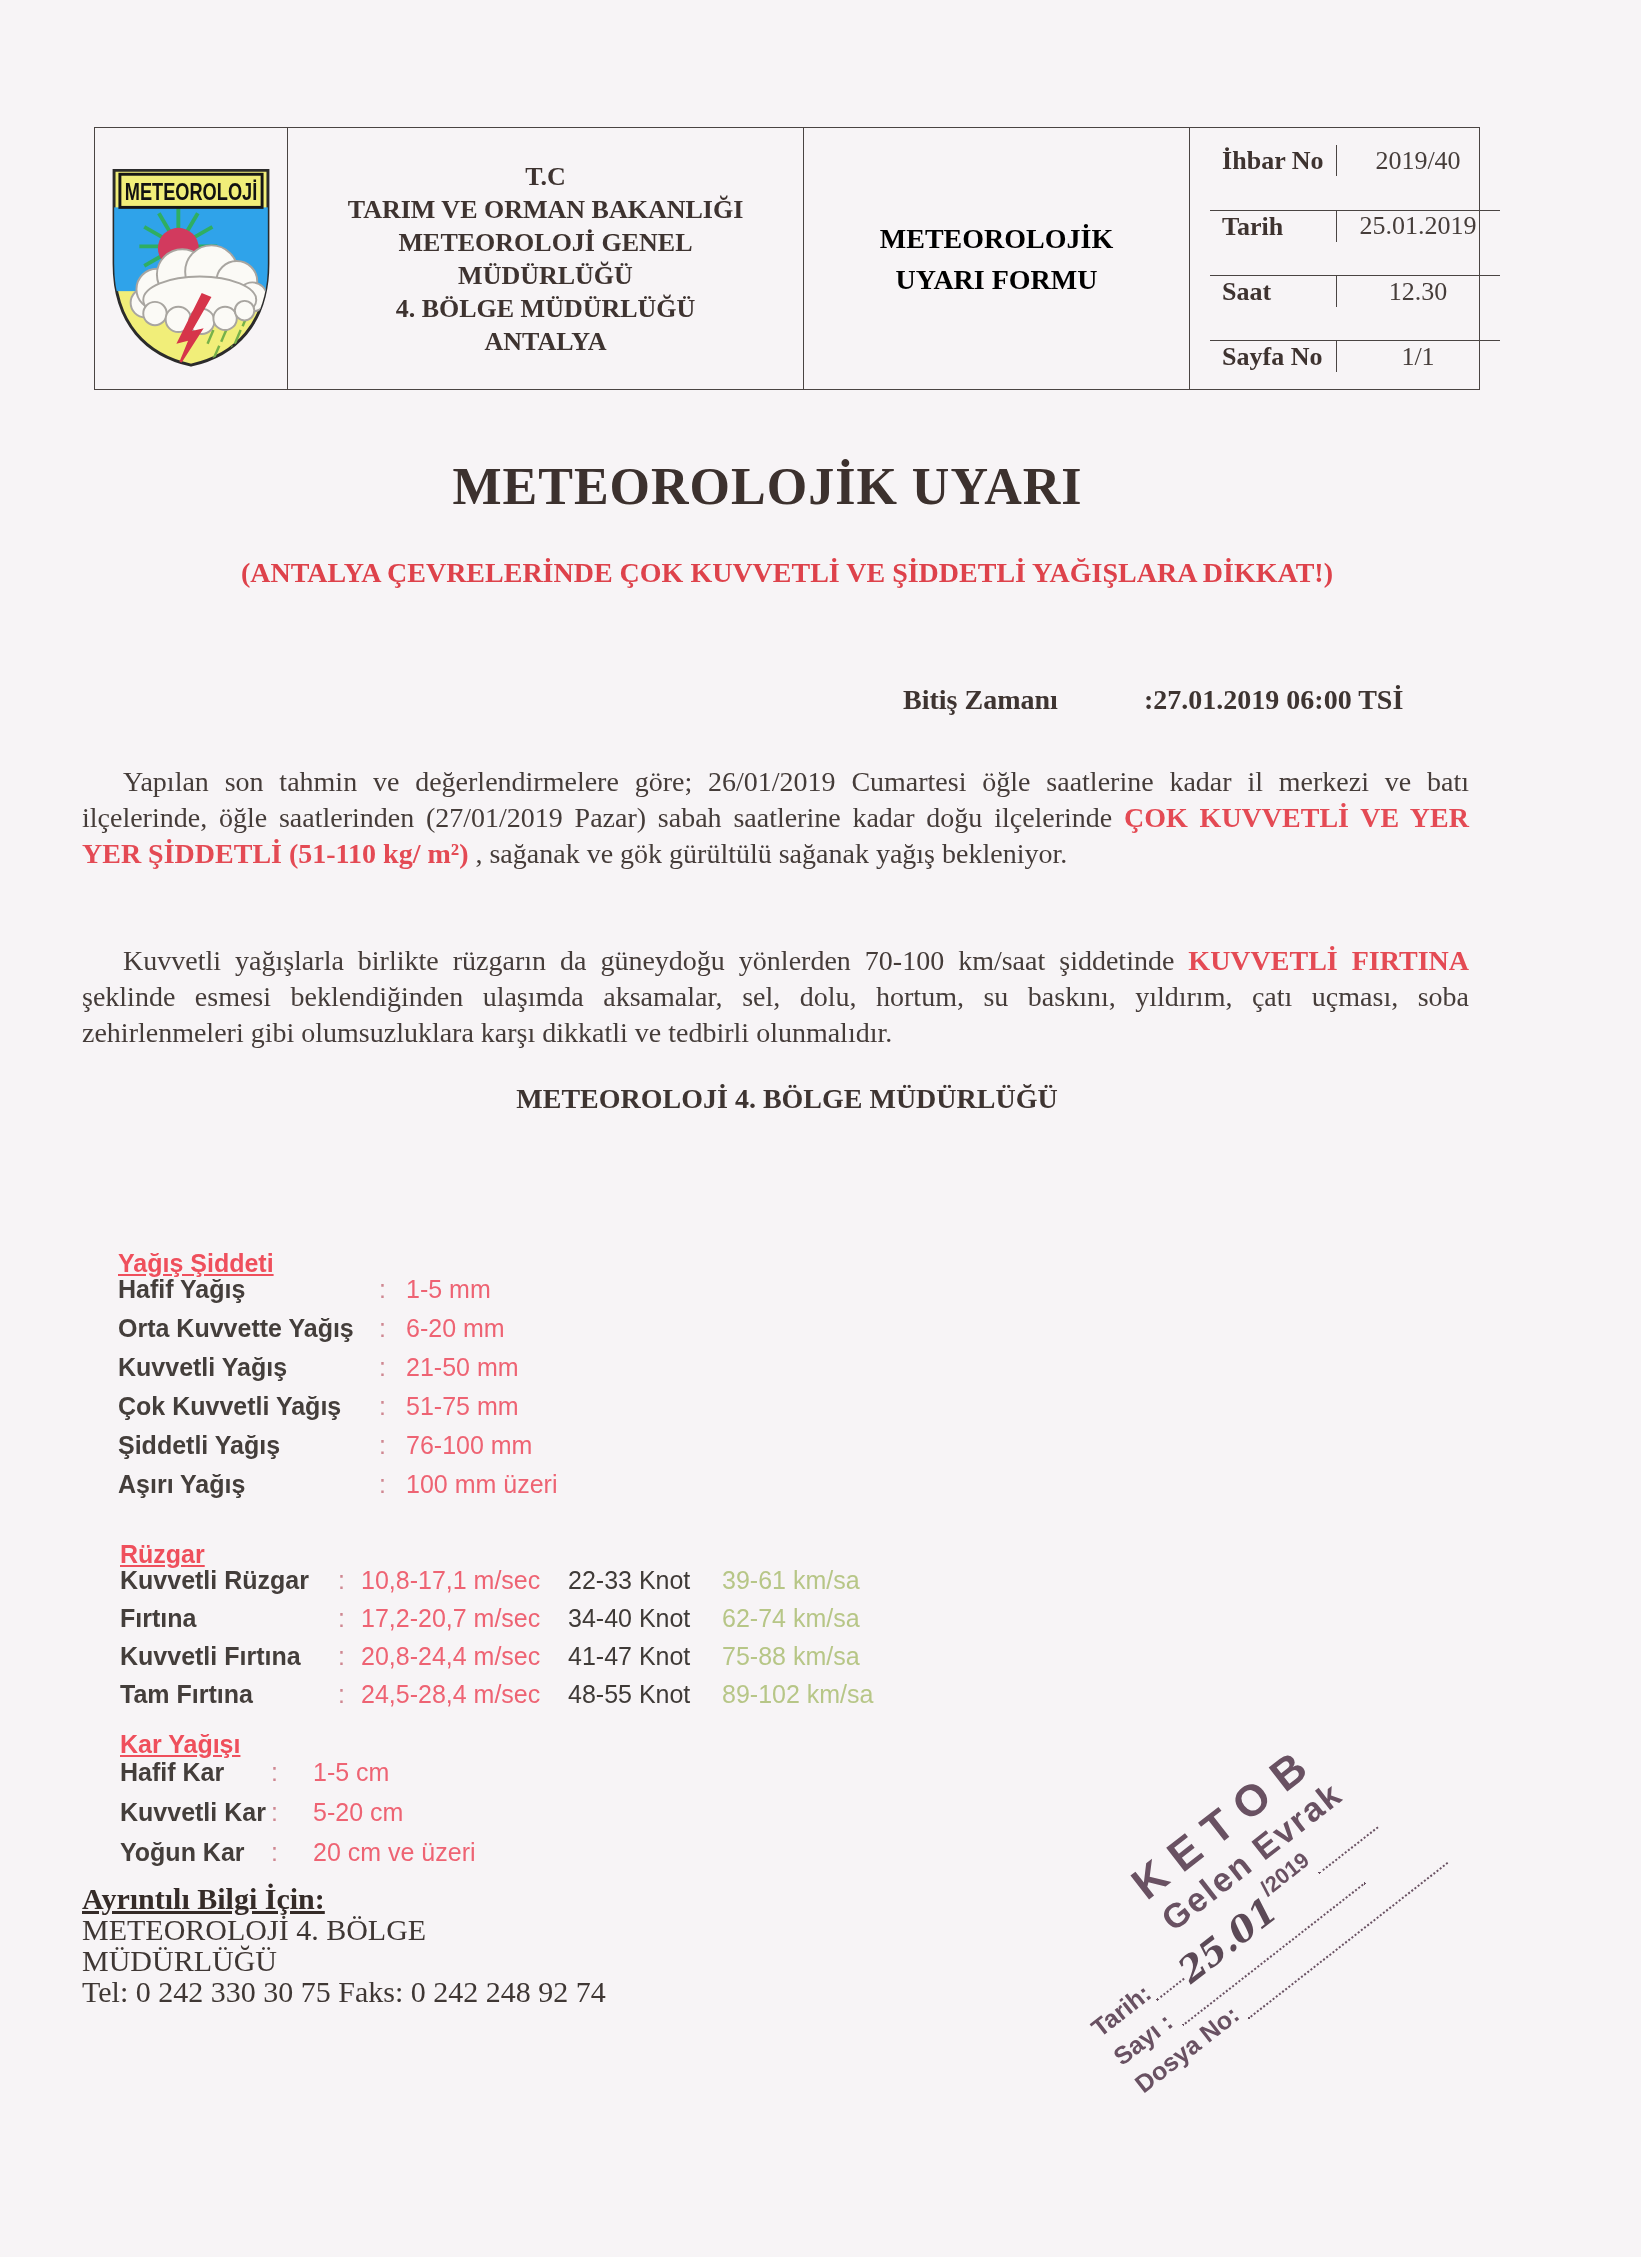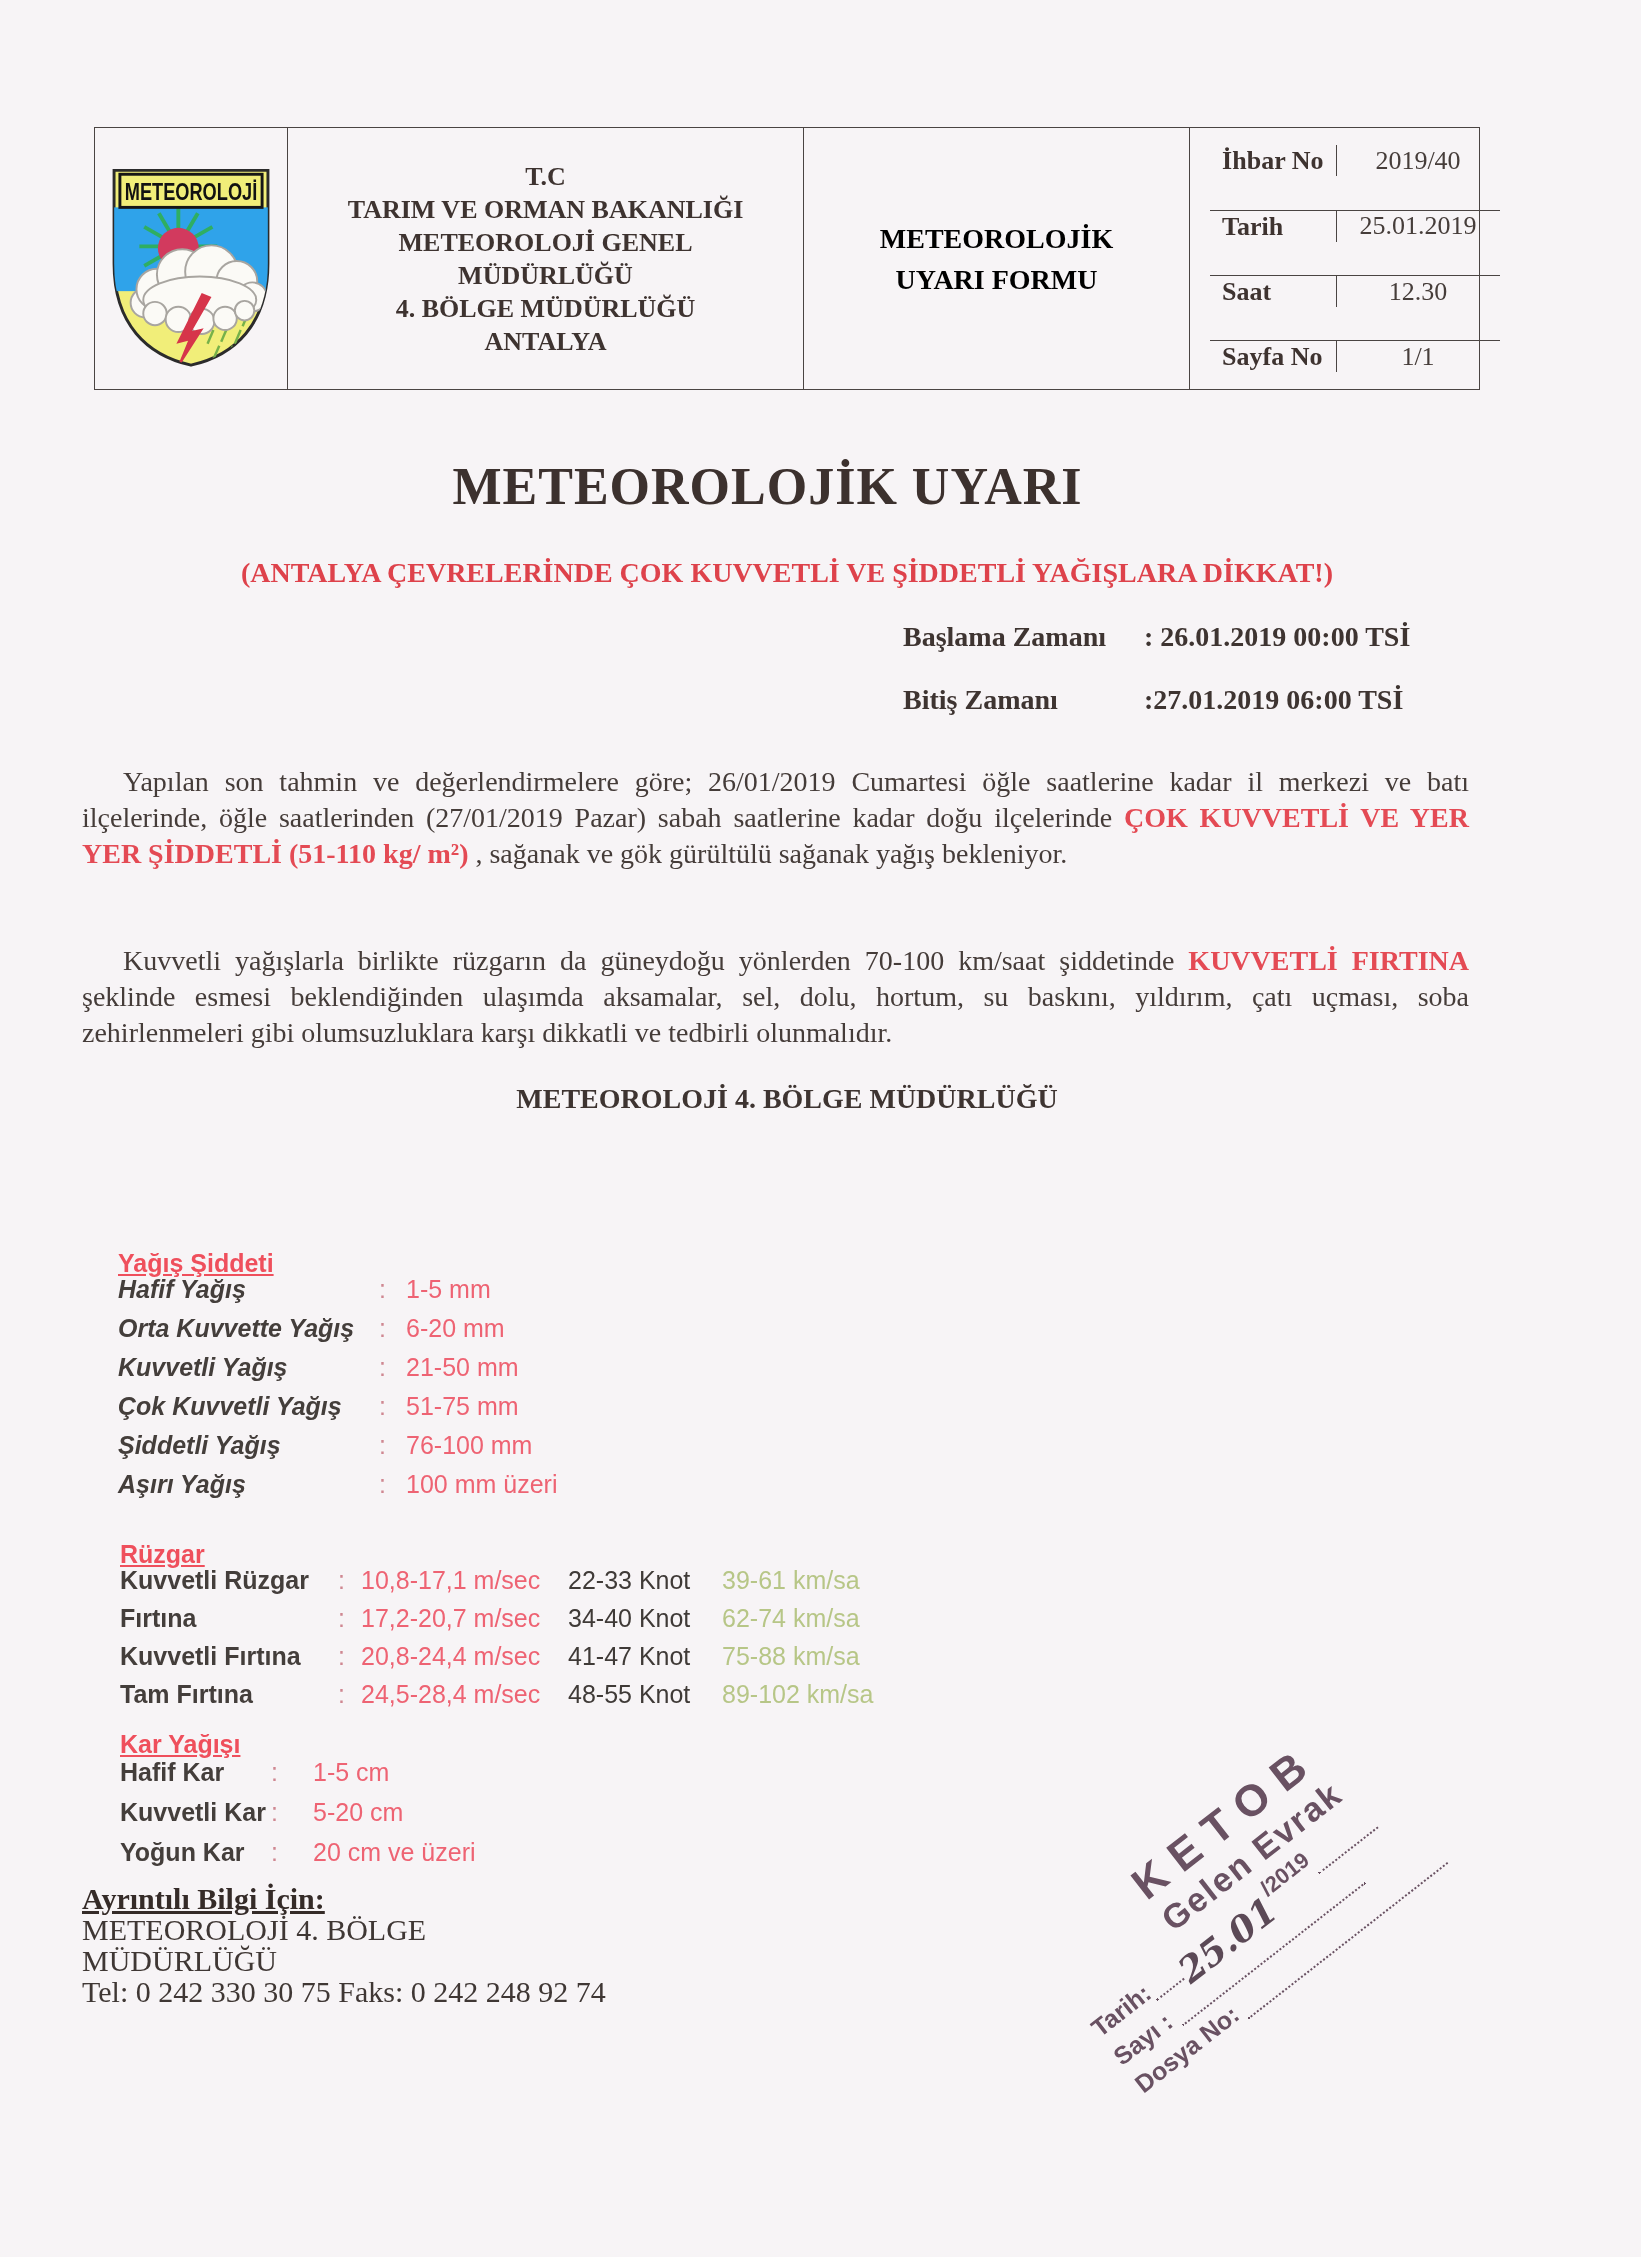--- a/index.html
+++ b/index.html
@@ -36,21 +36,21 @@
               font-weight:bold;color:#3e3431;}
   
   .sec-header{position:absolute;font-family:"Liberation Sans",sans-serif;font-weight:bold;
               font-size:25px;color:#ef4f5c;text-decoration:underline;margin-top:12px;}
   .rows{position:absolute;font-family:"Liberation Sans",sans-serif;font-size:25px;}
   .drow{display:flex;align-items:center;}
   .rain .drow{height:39px;}
   .wind .drow{height:38px;}
   .snow .drow{height:40px;}
   .dlabel{font-weight:bold;color:#443e3b;}
-  .rain .dlabel{width:261px;font-style:italic;} .rain .dcolon{width:27px;}
+  .rain .dlabel{width:261px;} .rain .dcolon{width:27px;}
   .wind .dlabel{width:218px;} .wind .dcolon{width:23px;}
   .snow .dlabel{width:151px;} .snow .dcolon{width:42px;}
   .dcolon{color:#cf8791;}
   .dval{color:#ee6373;}
   .wind .dval{width:207px;}
   .dknot{color:#3f3a37;width:154px;}
   .dkmsa{color:#b7c687;}
   
   .footer{position:absolute;left:82px;top:1884px;font-size:30px;line-height:30px;color:#3f3734;}
   .footer .info{font-weight:bold;text-decoration:underline;color:#352b28;}
@@ -167,24 +167,20 @@
       <div class="field-row">
         <div class="field-label">Sayfa No</div>
         <div class="field-value">1/1</div>
       </div>
     </div>
   </div>
 
   <div class="main-title">METEOROLOJİK UYARI</div>
   <div class="subtitle">(ANTALYA ÇEVRELERİNDE ÇOK KUVVETLİ VE ŞİDDETLİ YAĞIŞLARA DİKKAT!)</div>
 
-  <div class="time-row" style="top:621px;">
-    <span class="time-label">Başlama Zamanı</span>
-    <span class="time-value">: 26.01.2019 00:00 TSİ</span>
-  </div>
   <div class="time-row" style="top:684px;">
     <span class="time-label">Bitiş Zamanı</span>
     <span class="time-value">:27.01.2019 06:00 TSİ</span>
   </div>
 
   <div class="para" style="top:764px;">
     <span>Yapılan son tahmin ve değerlendirmelere göre; 26/01/2019 Cumartesi öğle saatlerine kadar il merkezi ve batı ilçelerinde, öğle saatlerinden (27/01/2019 Pazar) sabah saatlerine kadar doğu ilçelerinde </span><span class="red-strong">ÇOK KUVVETLİ VE YER YER ŞİDDETLİ (51-110 kg/ m²)</span><span> ,  sağanak ve gök gürültülü sağanak yağış bekleniyor.</span>
   </div>
   <div class="para" style="top:943px;">
     <span>Kuvvetli yağışlarla birlikte rüzgarın da güneydoğu yönlerden 70-100 km/saat şiddetinde </span><span class="red-strong">KUVVETLİ FIRTINA</span><span> şeklinde esmesi beklendiğinden ulaşımda aksamalar, sel, dolu, hortum, su baskını, yıldırım, çatı uçması, soba zehirlenmeleri gibi olumsuzluklara karşı dikkatli ve tedbirli olunmalıdır.</span>

